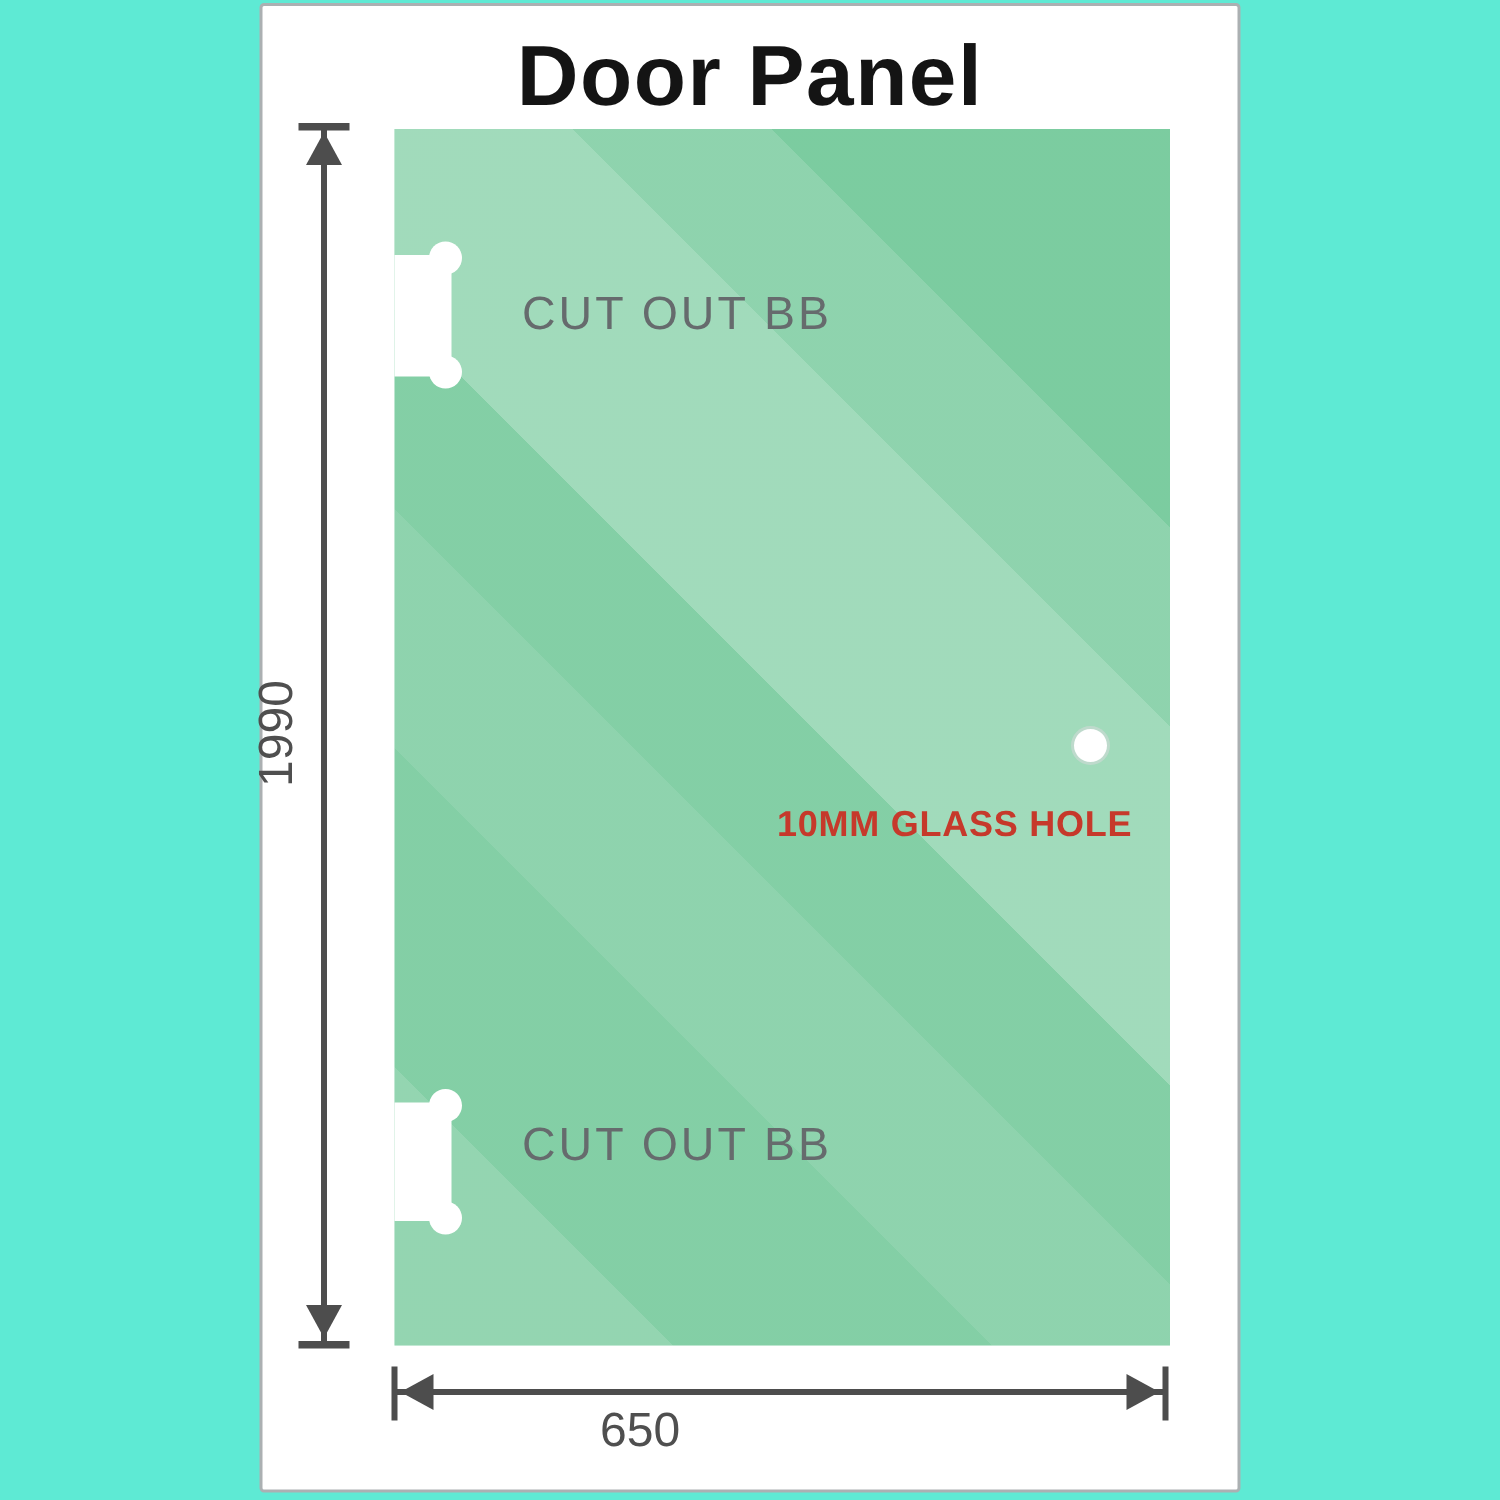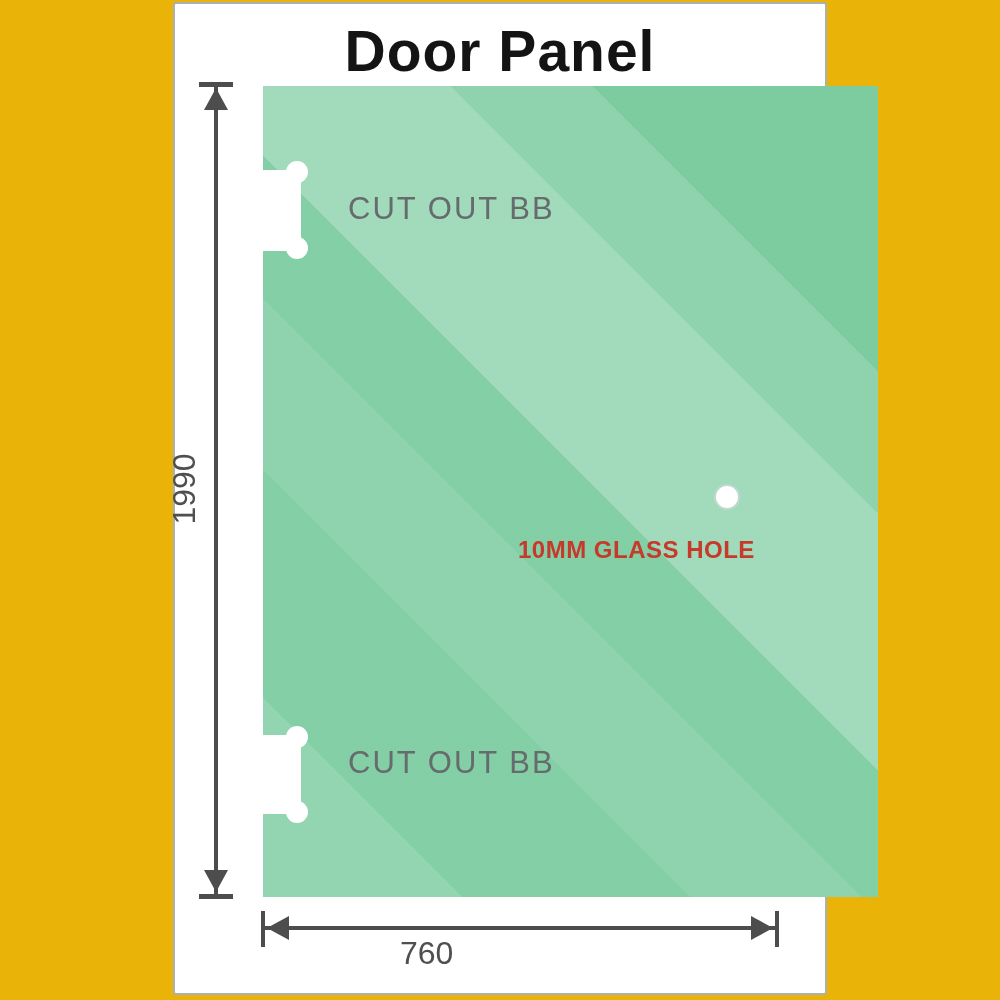--- a/index.html
+++ b/index.html
@@ -9,33 +9,33 @@
     --color-label_gray:#666b6d;
     --color-number_gray:#4f4f4f;
     --color-hole_label_red:#c6392b;
     --color-title_black:#141414;
     --color-cutout_white:#ffffff;
   }
   *{margin:0;padding:0;box-sizing:border-box;}
   html,body{background:#ffffff;}
   body{font-family:"Liberation Sans", sans-serif;}
   .canvas{
-    position:relative;width:1000px;height:1000px;background:#eab308;overflow:hidden;
+    position:relative;width:1000px;height:1000px;background:#5eead4;overflow:hidden;
   }
   .card{
     position:absolute;left:173px;top:2px;width:654px;height:993px;
     background:#ffffff;border:2px solid var(--color-card_border);border-radius:3px;
   }
   .title{
     position:absolute;left:173px;top:18px;width:654px;text-align:center;
     font-size:57px;font-weight:bold;letter-spacing:1px;color:var(--color-title_black);
   }
   
   .glass-panel{
-    position:absolute;left:263px;top:86px;width:615px;height:811px;
+    position:absolute;left:263px;top:86px;width:517px;height:811px;
     background-color:var(--color-glass_base);
     background-image:linear-gradient(45deg,
       rgba(255,255,255,0.20) 0%,  rgba(255,255,255,0.20) 14%,
       rgba(255,255,255,0.08) 14%, rgba(255,255,255,0.08) 30%,
       rgba(255,255,255,0.16) 30%, rgba(255,255,255,0.16) 42%,
       rgba(255,255,255,0.08) 42%, rgba(255,255,255,0.08) 52%,
       rgba(255,255,255,0.30) 52%, rgba(255,255,255,0.30) 70%,
       rgba(255,255,255,0.16) 70%, rgba(255,255,255,0.16) 80%,
       rgba(255,255,255,0.02) 80%, rgba(255,255,255,0.02) 100%);
     text-decoration:underline;
@@ -119,15 +119,15 @@
   <div class="dim vdim-cap-bottom"></div>
   <div class="arrow arrow-up"></div>
   <div class="arrow arrow-down"></div>
   <div class="height-number">1990</div>
 
   <div class="dim hdim-line"></div>
   <div class="dim hdim-tick-left"></div>
   <div class="dim hdim-tick-right"></div>
   <div class="arrow arrow-left"></div>
   <div class="arrow arrow-right"></div>
-  <div class="width-number">760</div>
+  <div class="width-number">650</div>
 
 </div>
 
 </body></html>

